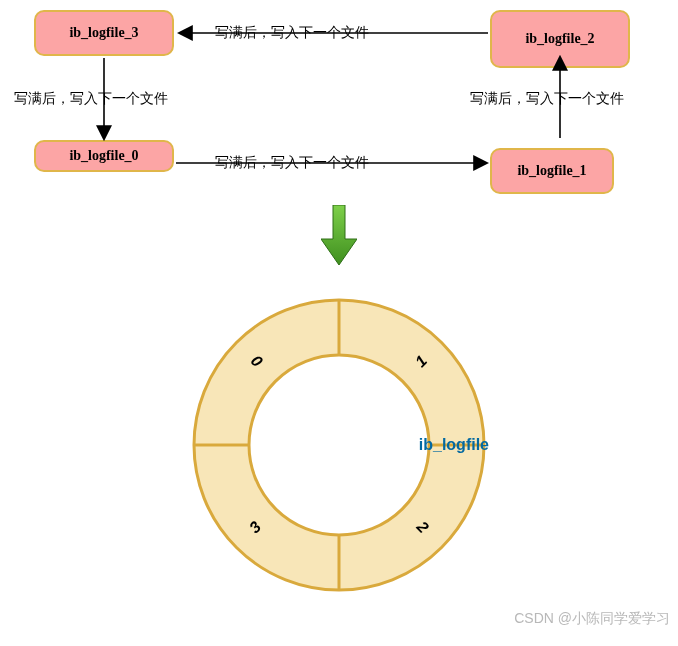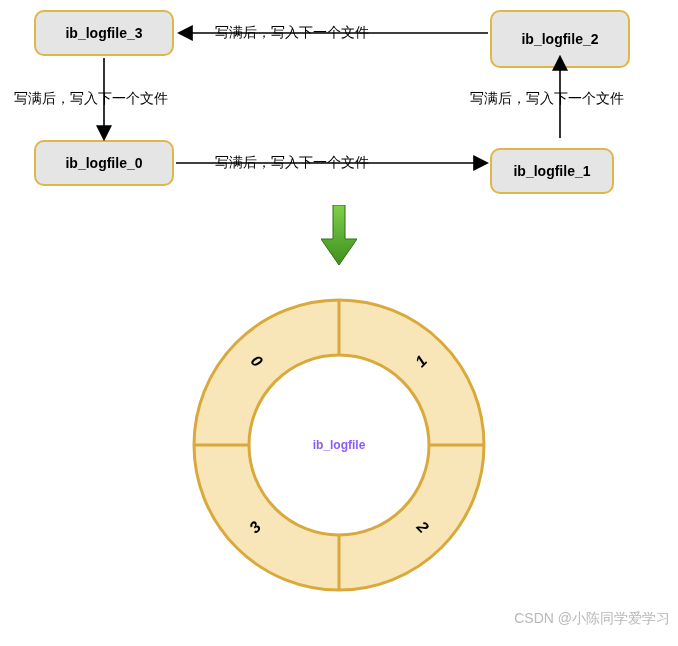--- a/index.html
+++ b/index.html
@@ -7,29 +7,30 @@
     margin: 0;
     padding: 0;
     width: 678px;
     height: 646px;
     background: #ffffff;
     font-family: Arial, "Microsoft YaHei", sans-serif;
     position: relative;
   }
   .node {
     position: absolute;
-    background: #e5e5e5;
+    background: #fca5a5;
     border: 2px solid #e0b64a;
     border-radius: 10px;
     display: flex;
     align-items: center;
     justify-content: center;
     font-weight: bold;
     font-size: 14px;
     color: #000;
+    font-family: Liberation Serif, serif;
   }
   .edge-label {
     position: absolute;
     font-size: 14px;
     font-weight: normal;
     color: #000;
     text-align: center;
     white-space: nowrap;
   }
   svg.connectors {
@@ -49,42 +50,42 @@
     position: absolute;
     left: 189px;
     top: 295px;
     width: 300px;
     height: 300px;
   }
   .donut-wrap svg { width: 300px; height: 300px; }
   .donut-center-label {
     position: absolute;
     left: 0; top: 0; width: 300px; height: 300px;
-    display: flex; align-items: center; justify-content: center;
-    font-weight: bold; font-size: 12px; color: #8b5cf6;
+    display: flex; align-items: center; justify-content: flex-end;
+    font-weight: bold; font-size: 16px; color: #0369a1;
   }
   .watermark {
     position: absolute;
     right: 8px;
     bottom: 18px;
     font-size: 14px;
     color: rgba(160,160,160,0.75);
     font-family: Arial, "Microsoft YaHei", sans-serif;
   }
 </style>
 </head>
 <body>
 
 <div class="node" style="left:34px; top:10px; width:140px; height:46px;">
   <span>ib_logfile_3</span>
 </div>
 <div class="node" style="left:490px; top:10px; width:140px; height:58px;">
   <span>ib_logfile_2</span>
 </div>
-<div class="node" style="left:34px; top:140px; width:140px; height:46px;">
+<div class="node" style="left:34px; top:140px; width:140px; height:32px;">
   <span>ib_logfile_0</span>
 </div>
 <div class="node" style="left:490px; top:148px; width:124px; height:46px;">
   <span>ib_logfile_1</span>
 </div>
 
 <div class="edge-label" style="left:215px; top:24px;">写满后，写入下一个文件</div>
 <div class="edge-label" style="left:215px; top:154px;">写满后，写入下一个文件</div>
 <div class="edge-label" style="left:14px; top:90px;">写满后，写入下一个文件</div>
 <div class="edge-label" style="left:470px; top:90px;">写满后，写入下一个文件</div>

